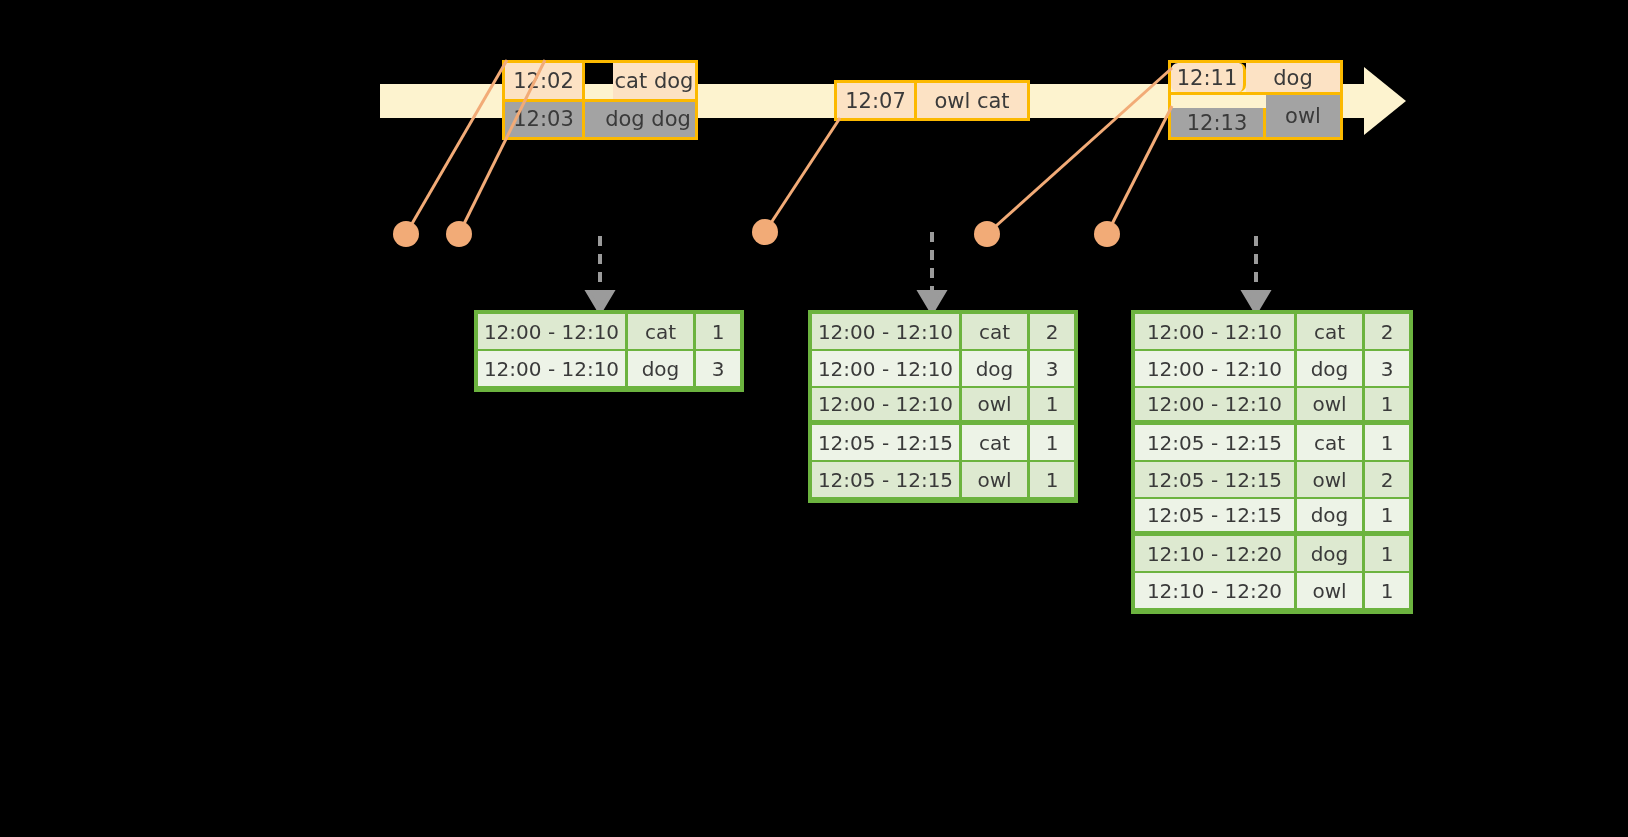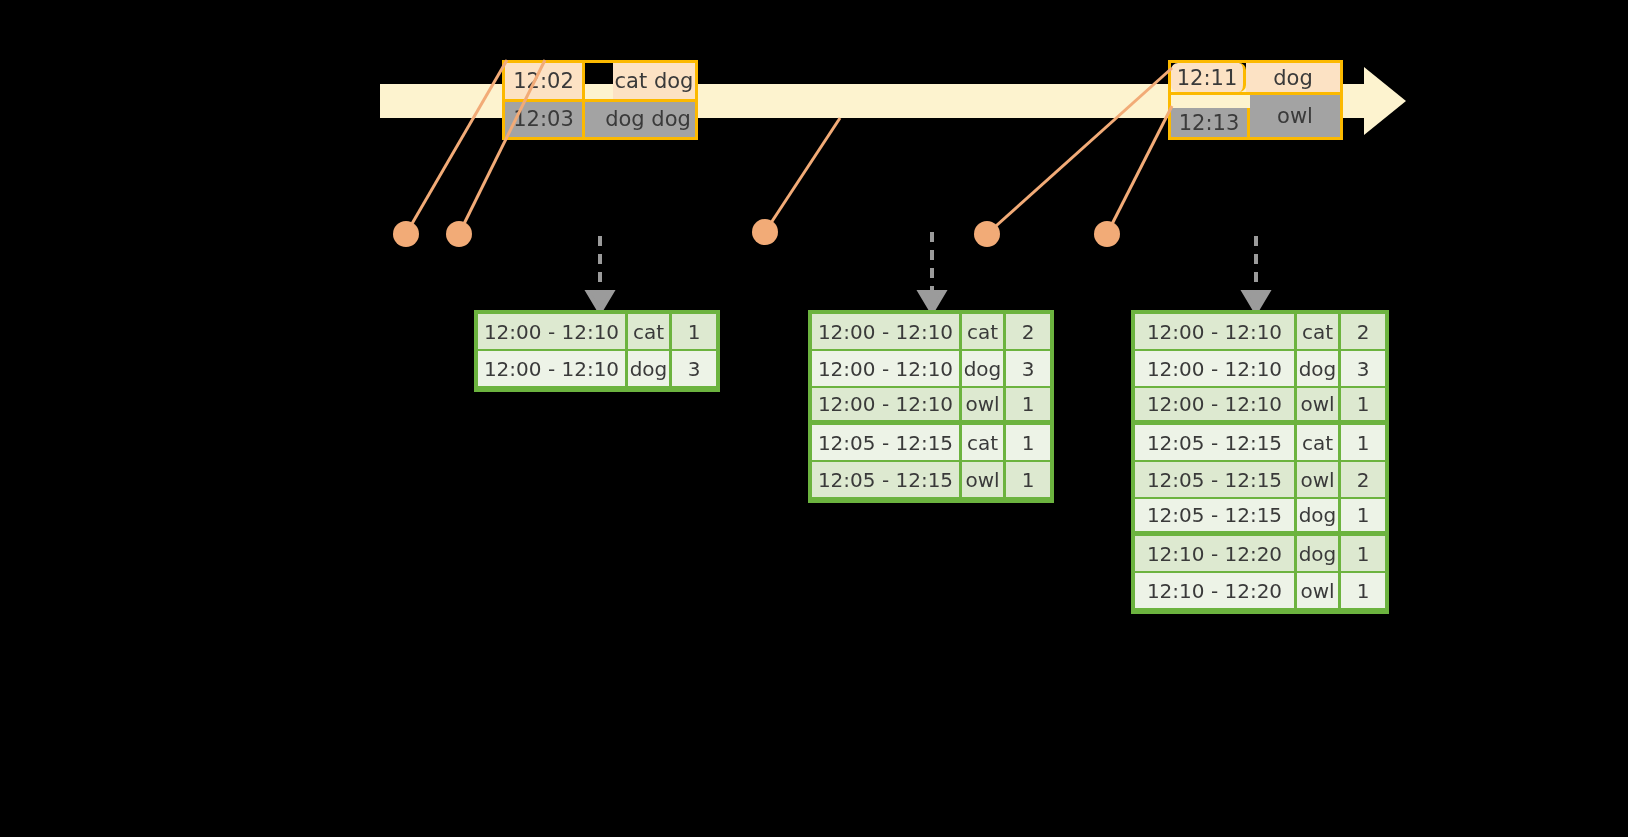--- a/index.html
+++ b/index.html
@@ -37,21 +37,21 @@
           display:flex;flex-direction:column;background:#6cb33f;}
   .grow{display:flex;height:37px;}
   .gcell{display:flex;align-items:center;justify-content:center;
          font-size:20px;color:#3a3a3a;box-sizing:border-box;
          border-right:3px solid #6cb33f;border-bottom:2px solid #6cb33f;}
   .gcell:last-child{border-right:none;}
   .grow.a .gcell{background:#dde9d0;}
   .grow.b .gcell{background:#edf3e7;}
   .grow.sep .gcell{border-bottom:5px solid #6cb33f;}
   .gcell.win{width:150px;}
-  .gcell.key{width:44px;}
+  .gcell.key{width:68px;}
   .gcell.cnt{width:44px;}
   .gtable.wide .gcell.win{width:162px;}
 </style>
 </head>
 <body>
 
 <div id="stage">
 
   <div class="tl-bar" style="left:380px;top:84px;width:985px;height:34px;"></div>
   <div class="tl-arrow" style="left:1364px;top:67px;"></div>
@@ -60,28 +60,34 @@
     <div class="erow shade">
       <div class="ecell time" style="width:80px;">12:02</div>
       <div class="ecell" style="flex:1;margin-left:28px;">cat dog</div>
     </div>
     <div class="erow light">
       <div class="ecell time" style="width:80px;">12:03</div>
       <div class="ecell" style="flex:1;padding-left:16px;">dog dog</div>
     </div>
   </div>
 
+  <div class="ebox" style="left:834px;top:80px;width:196px;height:41px;">
+    <div class="erow shade">
+      <div class="ecell time" style="width:80px;">12:07</div>
+      <div class="ecell" style="flex:1;">owl cat</div>
+    </div>
+  </div>
 
   <div class="ebox" style="left:1168px;top:60px;width:175px;height:80px;">
     <div class="erow shade">
       <div class="ecell time" style="width:75px;border-radius:7px;">12:11</div>
       <div class="ecell" style="flex:1;">dog</div>
     </div>
     <div class="erow light">
-      <div class="ecell time" style="width:79px;margin-top:13px;">12:13</div>
+      <div class="ecell time" style="width:95px;margin-top:13px;">12:13</div>
       <div class="ecell" style="flex:1;">owl</div>
     </div>
   </div>
 
   <svg class="leaders" viewBox="0 0 1628 837">
     <g stroke="#f2ab77" stroke-width="3" fill="none">
       <line x1="406" y1="234" x2="507" y2="60"></line>
       <line x1="459" y1="234" x2="545" y2="60"></line>
       <line x1="765" y1="232" x2="840" y2="118"></line>
       <line x1="987" y1="234" x2="1172" y2="68"></line>

